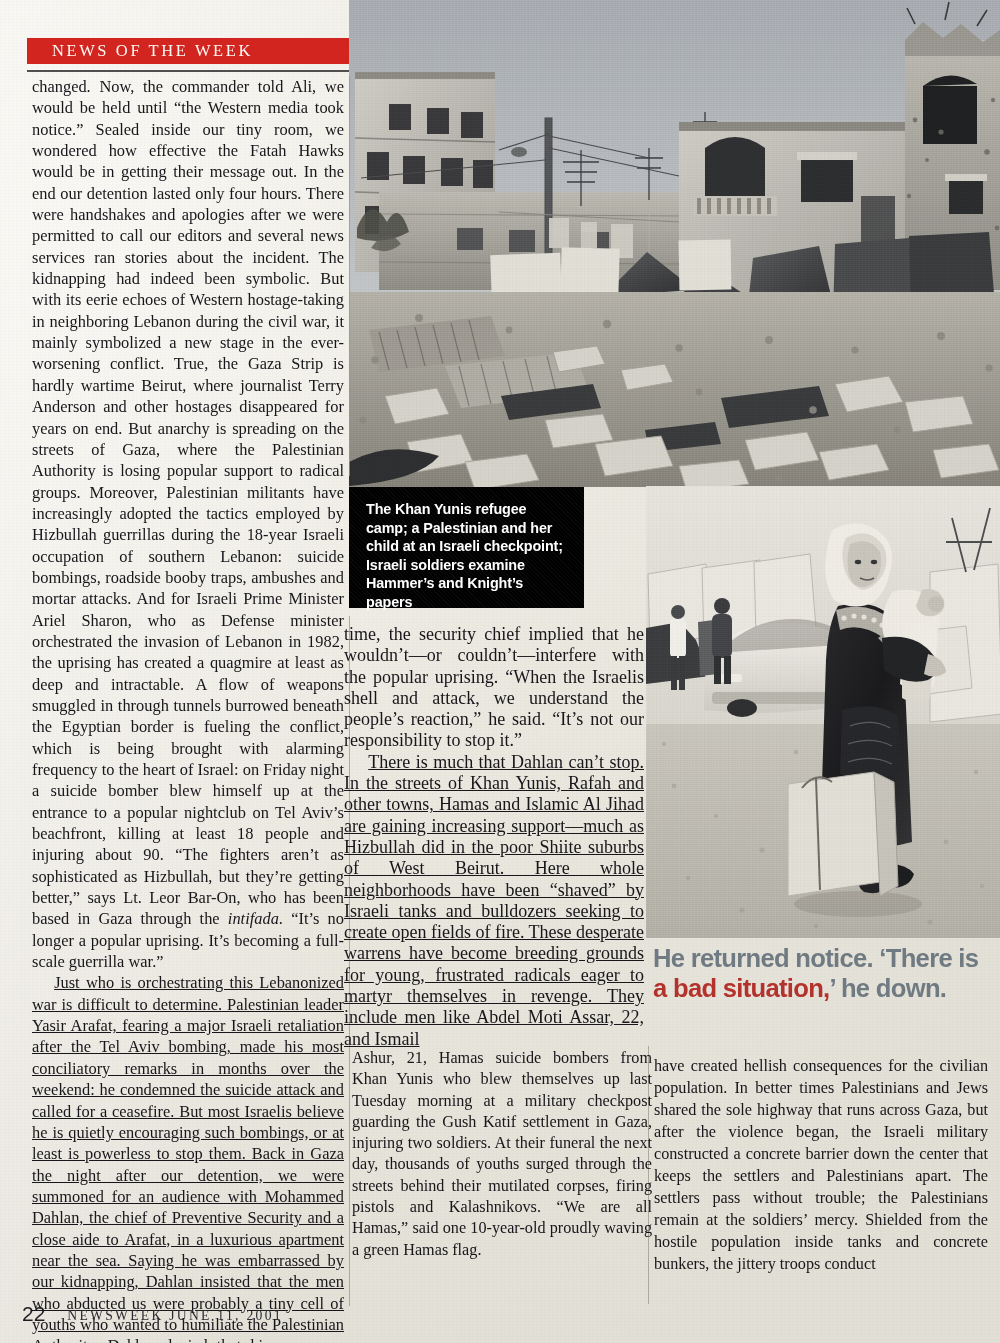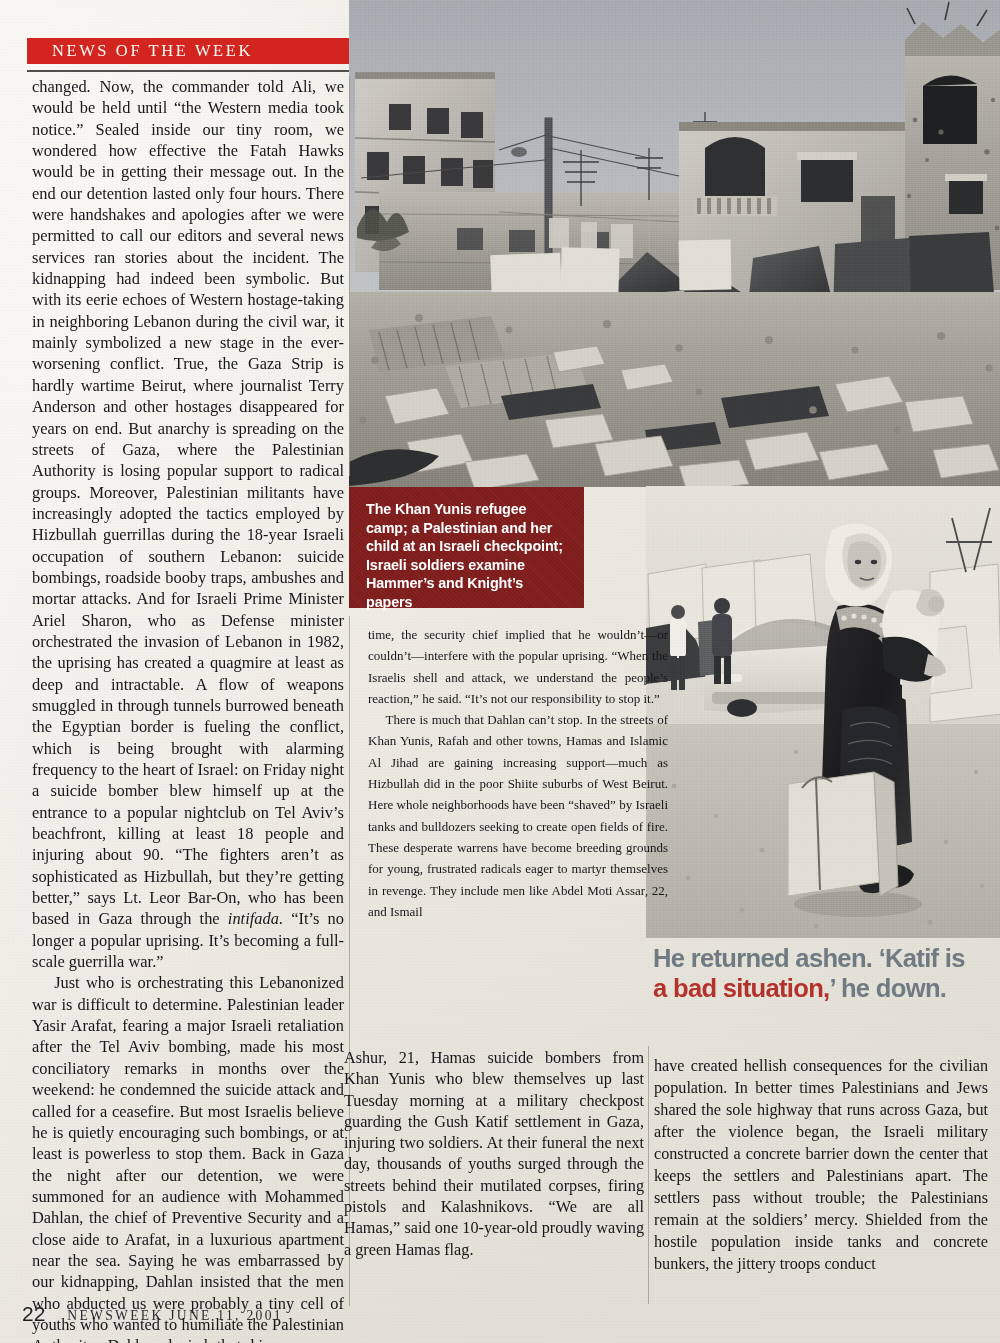--- a/index.html
+++ b/index.html
@@ -42,29 +42,29 @@
   }
 
   
   .col{
     position:absolute;
     color:#17161a;
     text-align:justify;
     -webkit-hyphens:none;hyphens:none;
   }
   .col p{margin:0;}
-  .col p+p{text-indent:1.35em;}
+  .col p+p{text-indent:1.35em;text-decoration:underline;}
 
   #col1{
     left:32px;top:76px;width:312px;
     font-size:16.4px;line-height:21.35px;
   }
   #col2{
     left:344px;top:624px;width:300px;
-    font-size:13px;line-height:21.3px;margin-left:24px;
+    font-size:18px;line-height:21.3px;
   }
   #col2b{
     left:344px;top:1048px;width:300px;
     font-size:16.2px;line-height:21.3px;
   }
   #col3{
     left:654px;top:1055px;width:334px;
     font-size:16.2px;line-height:22px;
   }
 
@@ -80,21 +80,21 @@
     position:absolute;inset:0;pointer-events:none;opacity:.30;
     background-image:
       repeating-linear-gradient(0deg, rgba(255,255,255,.11) 0 1px, rgba(0,0,0,.11) 1px 2px),
       repeating-linear-gradient(90deg, rgba(255,255,255,.06) 0 1px, rgba(0,0,0,.07) 1px 3px);
     mix-blend-mode:overlay;
   }
 
   
   #caption{
     position:absolute;left:349px;top:487px;width:235px;height:121px;
-    background:#7f1d1d;
+    background:#000000;
     color:#ffffff;
   }
   #caption .cap-inner{
     padding:13px 16px 0 17px;
     font-family:"Liberation Sans",sans-serif;
     font-weight:700;
     font-size:14.4px;line-height:18.6px;
     letter-spacing:-0.15px;
   }
   #caption .cap-tex{
@@ -509,26 +509,26 @@
 <div id="caption">
   <div class="cap-inner">The Khan Yunis refugee camp; a Palestinian and her child at an Israeli checkpoint; Israeli soldiers examine Hammer’s and Knight’s papers</div>
   <div class="cap-tex"></div>
 </div>
 
 <div class="col" id="col2">
   <p>time, the security chief implied that he wouldn’t—or couldn’t—interfere with the popular uprising. “When the Israelis shell and attack, we understand the people’s reaction,” he said. “It’s not our responsibility to stop it.”</p>
   <p>There is much that Dahlan can’t stop. In the streets of Khan Yunis, Rafah and other towns, Hamas and Islamic Al Jihad are gaining increasing support—much as Hizbullah did in the poor Shiite suburbs of West Beirut. Here whole neighborhoods have been “shaved” by Israeli tanks and bulldozers seeking to create open fields of fire. These desperate warrens have become breeding grounds for young, frustrated radicals eager to martyr themselves in revenge. They include men like Abdel Moti Assar, 22, and Ismail</p>
 </div>
 
-<div class="col" id="col2b" style="width:300px;">
+<div class="col" id="col2b" style="width:300px;margin-left:8px;">
   <p>Ashur, 21, Hamas suicide bombers from Khan Yunis who blew themselves up last Tuesday morning at a military checkpost guarding the Gush Katif settlement in Gaza, injuring two soldiers. At their funeral the next day, thousands of youths surged through the streets behind their mutilated corpses, firing pistols and Kalashnikovs. “We are all Hamas,” said one 10-year-old proudly waving a green Hamas flag.</p>
 </div>
 
 <div id="pullquote">
-  <div>He returned ashen. ‘Katif is</div>
+  <div>He returned notice. ‘There is</div>
   <div><span class="hl">a bad situation,</span><span>’ he down.</span></div>
 </div>
 
 <div class="col" id="col3">
   <p>have created hellish consequences for the civilian population. In better times Palestinians and Jews shared the sole highway that runs across Gaza, but after the violence began, the Israeli military constructed a concrete barrier down the center that keeps the settlers and Palestinians apart. The settlers pass without trouble; the Palestinians remain at the soldiers’ mercy. Shielded from the hostile population inside tanks and concrete bunkers, the jittery troops conduct</p>
 </div>
 
 <div id="footer">
   <div class="pgno">22</div>
   <div class="folio">NEWSWEEK JUNE 11, 2001</div>

